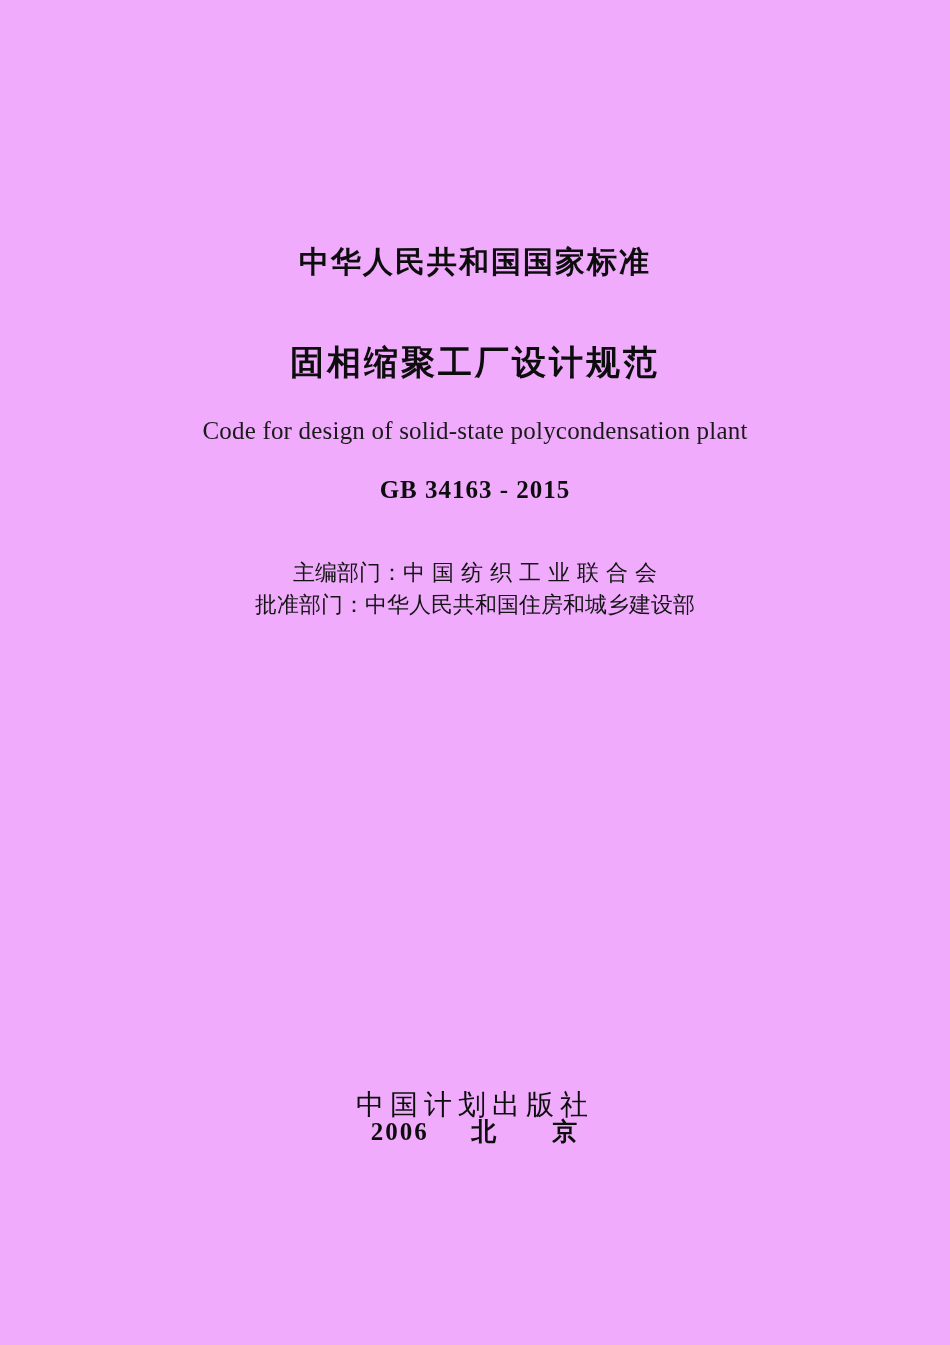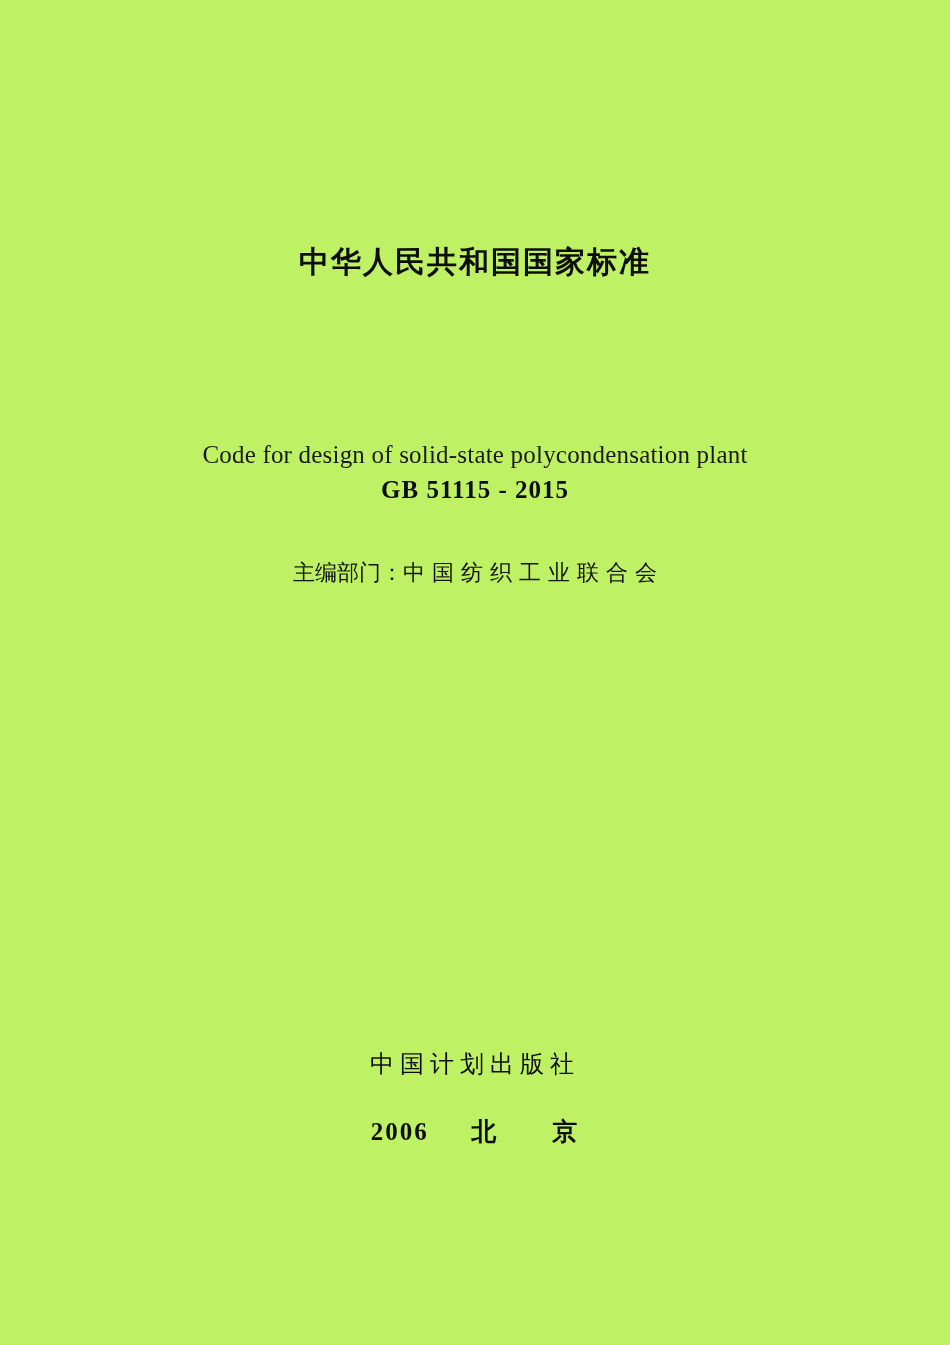--- a/index.html
+++ b/index.html
@@ -13,21 +13,21 @@
     position: relative;
     font-family: "Liberation Serif", serif;
     color: #111111;
     overflow: hidden;
   }
   .page {
     position: absolute;
     left: 0; top: 0;
     width: 950px;
     height: 1345px;
-    background: #bef264;
+    background: #f0abfc;
   }
   .block {
     position: absolute;
     width: 100%;
     text-align: center;
   }
 
   
   .std-line {
     top: 242px;
@@ -48,21 +48,20 @@
     color: #0d0d0d;
   }
 
   
   .en-title {
     top: 417px;
     font-family: "Liberation Serif", serif;
     font-size: 25px;
     letter-spacing: 0.2px;
     color: #1a1a1a;
-    margin-top: 24px;
   }
 
   
   .code-line {
     top: 476px;
     font-family: "Liberation Serif", serif;
     font-weight: bold;
     font-size: 25px;
     letter-spacing: 1px;
     color: #0d0d0d;
@@ -77,23 +76,23 @@
   .meta-row {
     font-family: "DejaVu Sans", sans-serif;
     font-size: 22px;
     line-height: 32px;
     color: #141414;
     white-space: pre;
   }
 
   
   .publisher {
-    top: 1048px;
+    top: 1086px;
     font-family: Liberation Mono, monospace;
-    font-size: 24px;
+    font-size: 28px;
     letter-spacing: 6px;
     color: #0d0d0d;
   }
 
   
   .yearcity {
     top: 1115px;
     font-family: "Liberation Serif", serif;
     font-weight: bold;
     font-size: 25px;
@@ -105,27 +104,29 @@
     width: 26px;
   }
 </style>
 </head>
 <body>
 
 <div class="page">
 
   <div class="block std-line">中华人民共和国国家标准</div>
 
+  <div class="block main-title">固相缩聚工厂设计规范</div>
 
   <div class="block en-title">Code for design of solid-state polycondensation plant</div>
 
-  <div class="block code-line">GB 51115 - 2015</div>
+  <div class="block code-line">GB 34163 - 2015</div>
 
   <div class="block meta">
     <div class="meta-row">主编部门：中 国 纺 织 工 业 联 合 会</div>
+    <div class="meta-row">批准部门：中华人民共和国住房和城乡建设部</div>
   </div>
 
   <div class="block publisher">中国计划出版社</div>
 
   <div class="block yearcity">
     <span>2006</span>
     <span class="gap"></span>
     <span>北　　京</span>
   </div>
 

